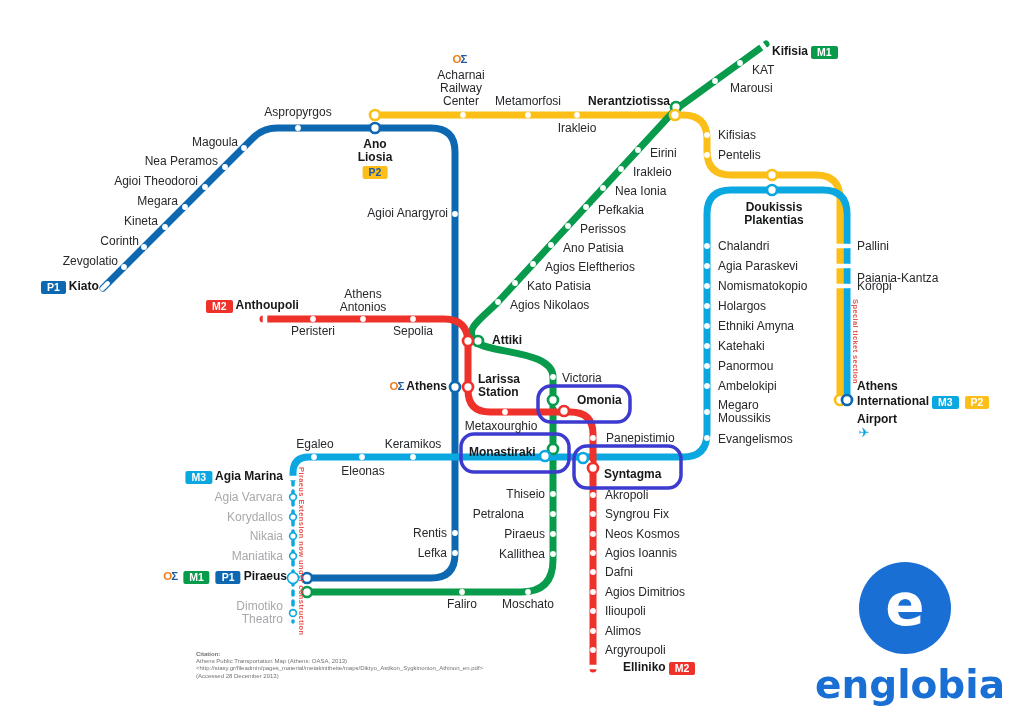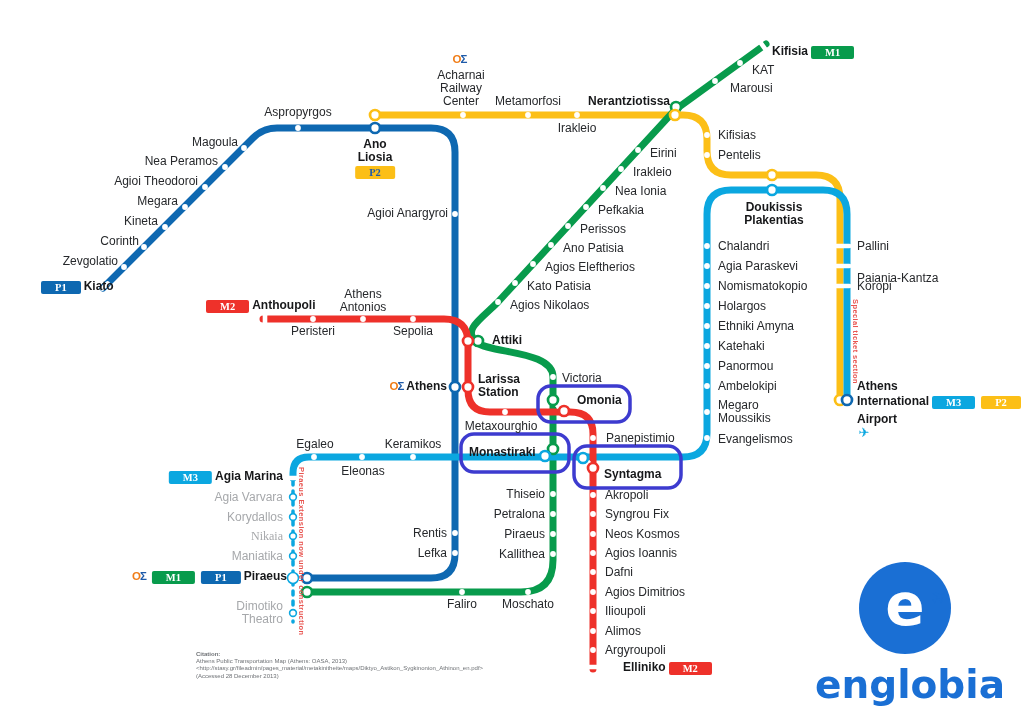--- a/index.html
+++ b/index.html
@@ -7,21 +7,21 @@
          font-family:"Liberation Sans",sans-serif;}
   #map-svg{position:absolute;left:0;top:0;}
   #labels{position:absolute;left:0;top:0;width:100%;height:100%;}
   .lbl{position:absolute;font-size:12px;line-height:13px;color:#26282b;white-space:nowrap;}
   .as{transform:translate(0,-50%);text-align:left;}
   .am{transform:translate(-50%,-50%);text-align:center;}
   .ae{transform:translate(-100%,-50%);text-align:right;}
   .bold{font-weight:bold;color:#17181a;}
   .gray{color:#a6a8ab;}
   .badge{display:inline-block;font-size:10.5px;font-weight:bold;line-height:13px;
-         padding:0 14px;border-radius:2px;margin:0 3px;vertical-align:-1px;font-family:Liberation Serif, serif;}
+         padding:0 6px;border-radius:2px;margin:0 3px;vertical-align:-1px;}
   .ose{font-weight:bold;font-size:11.5px;letter-spacing:-1px;margin:0 3px 0 0;}
   .plane{color:#0ba7e0;font-size:13px;}
   .vnote{position:absolute;writing-mode:vertical-rl;font-size:7.5px;font-weight:bold;
          color:#e85450;letter-spacing:0.4px;white-space:nowrap;}
   .citation{position:absolute;left:196px;top:651px;font-size:6px;line-height:7.2px;color:#6f7276;}
   .c-head{font-weight:bold;}
   .brand-circle{position:absolute;left:859px;top:562px;width:92px;height:92px;border-radius:50%;
                 background:#1a6fd4;display:flex;align-items:center;justify-content:center;}
   .brand-e{color:#ffffff;font-size:58px;font-weight:bold;font-family:"DejaVu Sans",sans-serif;
            margin-top:-6px;}
@@ -212,31 +212,31 @@
       <div class="lbl am" style="left: 501px; top: 426px;">Metaxourghio</div>
       <div class="lbl as bold" style="left: 469px; top: 452px;">Monastiraki</div>
       <div class="lbl as" style="left: 606px; top: 438px;">Panepistimio</div>
       <div class="lbl as bold" style="left: 604px; top: 474px;">Syntagma</div>
       <div class="lbl am" style="left: 315px; top: 444px;">Egaleo</div>
       <div class="lbl am" style="left: 363px; top: 471px;">Eleonas</div>
       <div class="lbl am" style="left: 413px; top: 444px;">Keramikos</div>
       <div class="lbl ae" style="left: 283px; top: 477px;"><span class="badge" style="background: rgb(11, 167, 224); color: rgb(255, 255, 255);">M3</span><span class="bold">Agia Marina</span></div>
       <div class="lbl ae gray" style="left: 283px; top: 497px;">Agia Varvara</div>
       <div class="lbl ae gray" style="left: 283px; top: 517px;">Korydallos</div>
-      <div class="lbl ae gray" style="left: 283px; top: 536px; font-family: Liberation Serif, serif;">Nikaia</div>
+      <div class="lbl ae gray" style="left: 283px; top: 536px;">Nikaia</div>
       <div class="lbl ae gray" style="left: 283px; top: 556px;">Maniatika</div>
       <div class="lbl ae" style="left: 287px; top: 577px;"><span class="ose"><span style="color: rgb(240, 125, 24);">O</span><span style="color: rgb(30, 90, 168);">Σ</span></span><span class="badge" style="background: rgb(8, 155, 76); color: rgb(255, 255, 255);">M1</span><span class="badge" style="background: rgb(14, 104, 177); color: rgb(255, 255, 255);">P1</span><span class="bold">Piraeus</span></div>
       <div class="lbl ae gray" style="left: 283px; top: 613px;">
         <div>Dimotiko</div>
         <div>Theatro</div>
       </div>
       <div class="lbl ae" style="left: 447px; top: 533px;">Rentis</div>
       <div class="lbl ae" style="left: 447px; top: 553px;">Lefka</div>
       <div class="lbl ae" style="left: 545px; top: 494px;">Thiseio</div>
-      <div class="lbl ae" style="left: 545px; top: 514px;">Petralona</div>
+      <div class="lbl ae" style="left: 524px; top: 514px;">Petralona</div>
       <div class="lbl ae" style="left: 545px; top: 534px;">Piraeus</div>
       <div class="lbl ae" style="left: 545px; top: 554px;">Kallithea</div>
       <div class="lbl am" style="left: 462px; top: 604px;">Faliro</div>
       <div class="lbl am" style="left: 528px; top: 604px;">Moschato</div>
       <div class="lbl as" style="left: 605px; top: 495px;">Akropoli</div>
       <div class="lbl as" style="left: 605px; top: 514px;">Syngrou Fix</div>
       <div class="lbl as" style="left: 605px; top: 534px;">Neos Kosmos</div>
       <div class="lbl as" style="left: 605px; top: 553px;">Agios Ioannis</div>
       <div class="lbl as" style="left: 605px; top: 572px;">Dafni</div>
       <div class="lbl as" style="left: 605px; top: 592px;">Agios Dimitrios</div>

